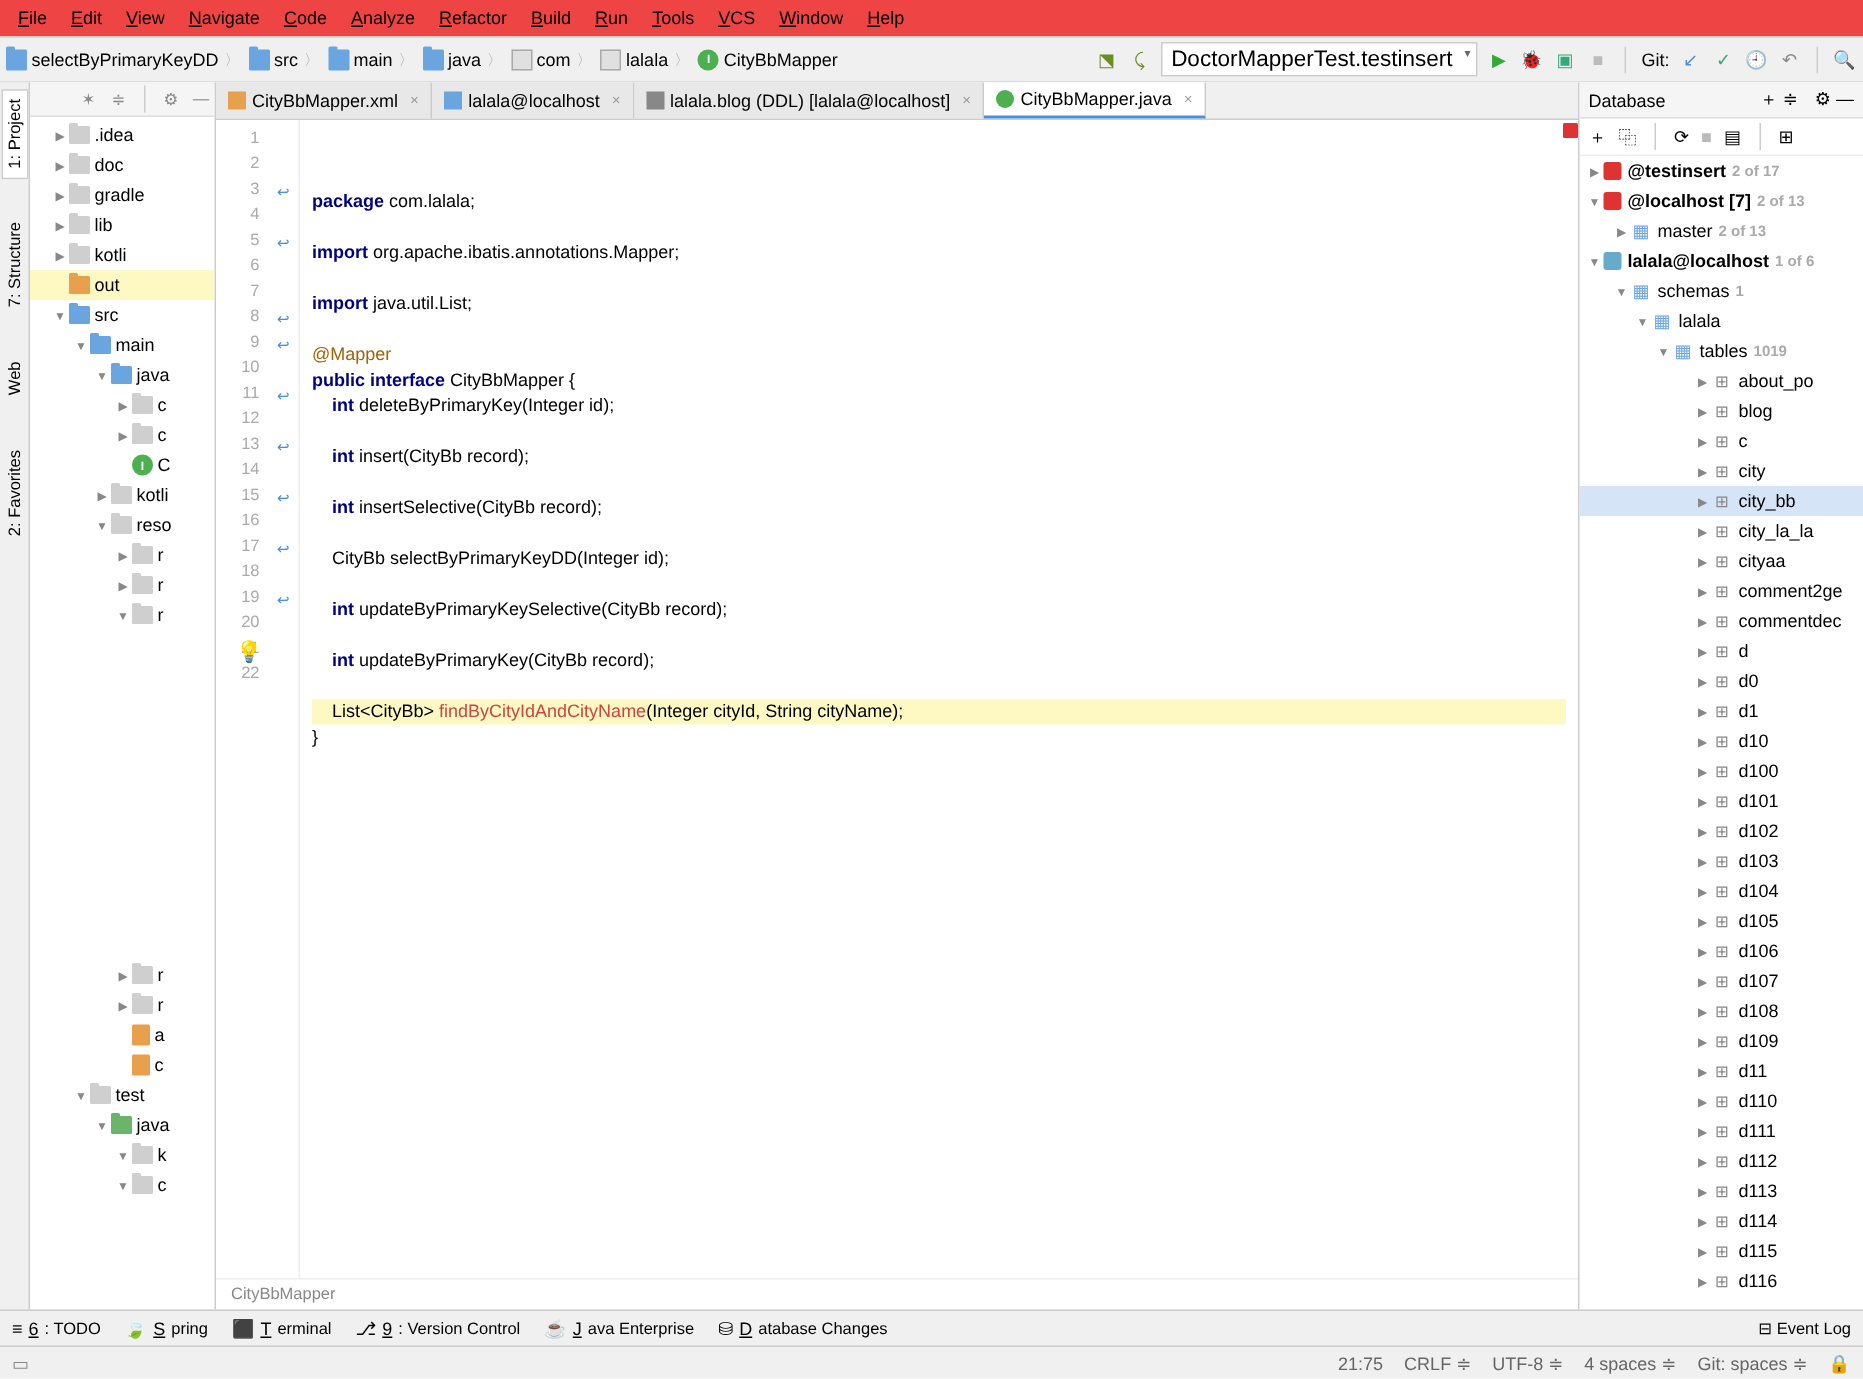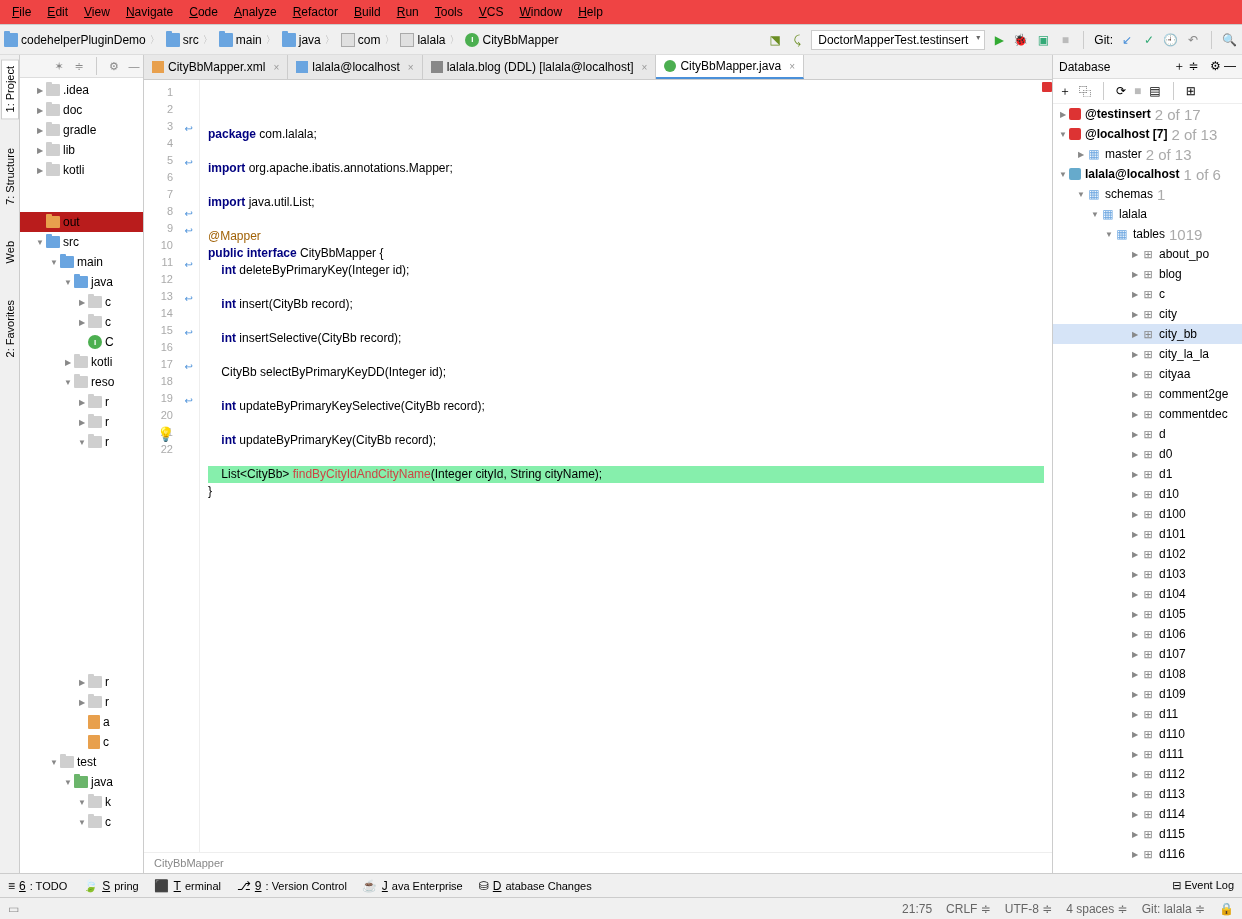--- a/index.html
+++ b/index.html
@@ -14,38 +14,38 @@
 .breadcrumb .bc { display: flex; align-items: center; margin-right: 2px; }
 .breadcrumb .bc::after { content: "〉"; color: #aaa; margin: 0 4px; font-size: 10px; }
 .breadcrumb .bc:last-child::after { content: ""; }
 .bc-icon { width: 14px; height: 14px; margin-right: 3px; display: inline-block; }
 .folder-icon { background: #6aa5e0; border-radius: 1px; position: relative; }
 .folder-icon::before { content: ""; position: absolute; top: -2px; left: 0; width: 6px; height: 3px; background: #6aa5e0; border-radius: 1px 1px 0 0; }
 .pkg-icon { background: #e0e0e0; border: 1px solid #aaa; }
 .class-icon { background: #4caf50; border-radius: 50%; display: flex; align-items: center; justify-content: center; color: #fff; font-size: 8px; font-weight: bold; }
 
 .run-area { display: flex; align-items: center; gap: 6px; }
-.run-config { border: 1px solid #ccc; background: #fff; padding: 2px 16px 2px 6px; font-size: 12px; position: relative; text-align: center; }
+.run-config { border: 1px solid #ccc; background: #fff; padding: 2px 16px 2px 6px; font-size: 15px; position: relative; text-align: center; }
 .run-config::after { content: "▾"; position: absolute; right: 4px; font-size: 8px; color: #666; }
 .tbicon { width: 16px; height: 16px; cursor: pointer; display: inline-flex; align-items: center; justify-content: center; font-size: 12px; }
 .sep { width: 1px; height: 18px; background: #ccc; margin: 0 4px; }
 
 .main-row { display: flex; flex: 1; min-height: 0; }
 
 .sidebar-left { width: 20px; background: #f0f0f0; border-right: 1px solid #ccc; display: flex; flex-direction: column; align-items: center; padding-top: 4px; }
 .side-tab { writing-mode: vertical-lr; transform: rotate(180deg); padding: 6px 2px; font-size: 11px; cursor: pointer; border: 1px solid transparent; margin-bottom: 2px; }
 .side-tab.active { background: #fff; border-color: #ccc; }
 .side-square { width: 12px; height: 12px; margin: 4px 0; border: 1px solid transparent; }
 
 .project-panel { width: 124px; background: #fff; border-right: 1px solid #ccc; display: flex; flex-direction: column; overflow: hidden; }
 .panel-header { display: flex; align-items: center; justify-content: flex-end; background: #f5f5f5; border-bottom: 1px solid #ddd; padding: 2px; gap: 6px; }
 .panel-header .hicon { width: 14px; height: 14px; cursor: pointer; color: #888; display: inline-flex; align-items: center; justify-content: center; font-size: 11px; }
 .tree { flex: 1; overflow: auto; padding: 2px 0; }
 .tree-row { display: flex; align-items: center; padding: 1px 0; white-space: nowrap; cursor: pointer; height: 20px; }
-.tree-row.sel { background: #b91c1c; margin-top: 32px; }
+.tree-row.sel { background: #fef9c3; }
 .tw { width: 12px; text-align: center; color: #888; font-size: 8px; }
 .tree-ico { width: 14px; height: 12px; margin-right: 3px; flex-shrink: 0; }
 .dir-ico { background: #cfcfcf; border-radius: 1px; position: relative; }
 .dir-ico::before { content: ""; position: absolute; top: -2px; left: 0; width: 6px; height: 3px; background: #cfcfcf; border-radius: 1px 1px 0 0; }
 .src-ico { background: #6aa5e0; }
 .src-ico::before { background: #6aa5e0; }
 .out-ico { background: #e8a04d; }
 .out-ico::before { background: #e8a04d; }
 .test-ico { background: #6bb56b; }
 .test-ico::before { background: #6bb56b; }
@@ -59,37 +59,37 @@
 .etab.active { background: #fff; border-bottom: 2px solid #4a90d9; }
 .etab .close { color: #999; font-size: 10px; margin-left: 4px; }
 .editor-body { flex: 1; display: flex; position: relative; font-family: Consolas, monospace; font-size: 13px; overflow: hidden; }
 .gutter { width: 56px; background: #fff; border-right: 1px solid #eee; text-align: right; padding: 4px 4px 0 0; color: #aaa; position: relative; }
 .gline { height: 17px; line-height: 17px; position: relative; padding-right: 22px; font-size: 11px; }
 .gmark { position: absolute; right: 2px; top: 2px; font-size: 10px; }
 .reply-mark { color: #4a90d9; }
 .bulb { color: #f0a020; font-size: 14px; }
 .code { flex: 1; padding: 4px 8px 0 8px; white-space: pre; overflow: auto; }
 .cline { height: 17px; line-height: 17px; }
-.cline.hl { background: #86efac; }
+.cline.hl { background: #fef9c3; }
 .kw { color: #000080; font-weight: bold; }
 .an { color: #a16207; }
 .err { color: #c44; }
 .editor-footer-bc { padding: 4px 10px; color: #888; font-size: 11px; border-top: 1px solid #eee; }
 
 .db-panel { width: 190px; background: #fff; border-left: 1px solid #ccc; display: flex; flex-direction: column; overflow: hidden; }
 .db-header { display: flex; align-items: center; justify-content: space-between; background: #f5f5f5; border-bottom: 1px solid #ddd; padding: 3px 6px; }
 .db-header .title { font-size: 12px; }
 .db-toolbar { display: flex; align-items: center; gap: 8px; padding: 3px 6px; border-bottom: 1px solid #eee; }
 .db-tree { flex: 1; overflow: auto; font-size: 12px; }
 .db-row { display: flex; align-items: center; height: 20px; padding: 0 4px; cursor: pointer; white-space: nowrap; }
 .db-row.sel { background: #d6e4f7; }
 .db-tw { width: 12px; text-align: center; color: #888; font-size: 8px; }
 .db-ico { width: 14px; height: 14px; margin-right: 4px; flex-shrink: 0; display: inline-flex; align-items: center; justify-content: center; }
 .tbl-ico { color: #888; font-size: 11px; }
-.dim { color: #aaa; margin-left: 4px; font-size: 15px; }
+.dim { color: #aaa; margin-left: 4px; font-size: 10px; font-weight: bold; }
 
 .bottom-bar { display: flex; align-items: center; background: #f0f0f0; border-top: 1px solid #ccc; padding: 2px 8px; height: 24px; gap: 16px; }
 .bottom-bar .btab { display: flex; align-items: center; gap: 4px; cursor: pointer; font-size: 11px; }
 .bottom-bar .spacer { flex: 1; }
 
 .status-bar { display: flex; align-items: center; background: #f0f0f0; border-top: 1px solid #ccc; padding: 2px 8px; height: 22px; gap: 14px; font-size: 11px; color: #666; }
 .status-bar .spacer { flex: 1; }
 
 .err-stripe { position: absolute; right: 0; top: 2px; width: 10px; height: 10px; background: #d33; border-radius: 1px; }
 </style>
@@ -109,21 +109,21 @@
     <span><u>T</u>ools</span>
     <span><u>V</u>CS</span>
     <span><u>W</u>indow</span>
     <span><u>H</u>elp</span>
   </div>
 
 <div class="toolbar">
   <div class="breadcrumb" id="breadcrumb">
       <span class="bc">
         <span class="bc-icon folder-icon"></span>
-        <span>codehelperPluginDemo</span>
+        <span>selectByPrimaryKeyDD</span>
       </span>
       <span class="bc">
         <span class="bc-icon folder-icon"></span>
         <span>src</span>
       </span>
       <span class="bc">
         <span class="bc-icon folder-icon"></span>
         <span>main</span>
       </span>
       <span class="bc">
@@ -458,15 +458,15 @@
     <span class="btab">⊟ Event Log</span>
   </div>
 
 <div class="status-bar">
   <span style="color:#888">▭</span>
   <div class="spacer"></div>
   <span>21:75</span>
   <span><span>CRLF</span> ≑</span>
   <span><span>UTF-8</span> ≑</span>
   <span><span>4 spaces</span> ≑</span>
-  <span><span>Git: lalala</span> ≑</span>
+  <span><span>Git: spaces</span> ≑</span>
   <span>🔒</span>
 </div>
 
 </body></html>

